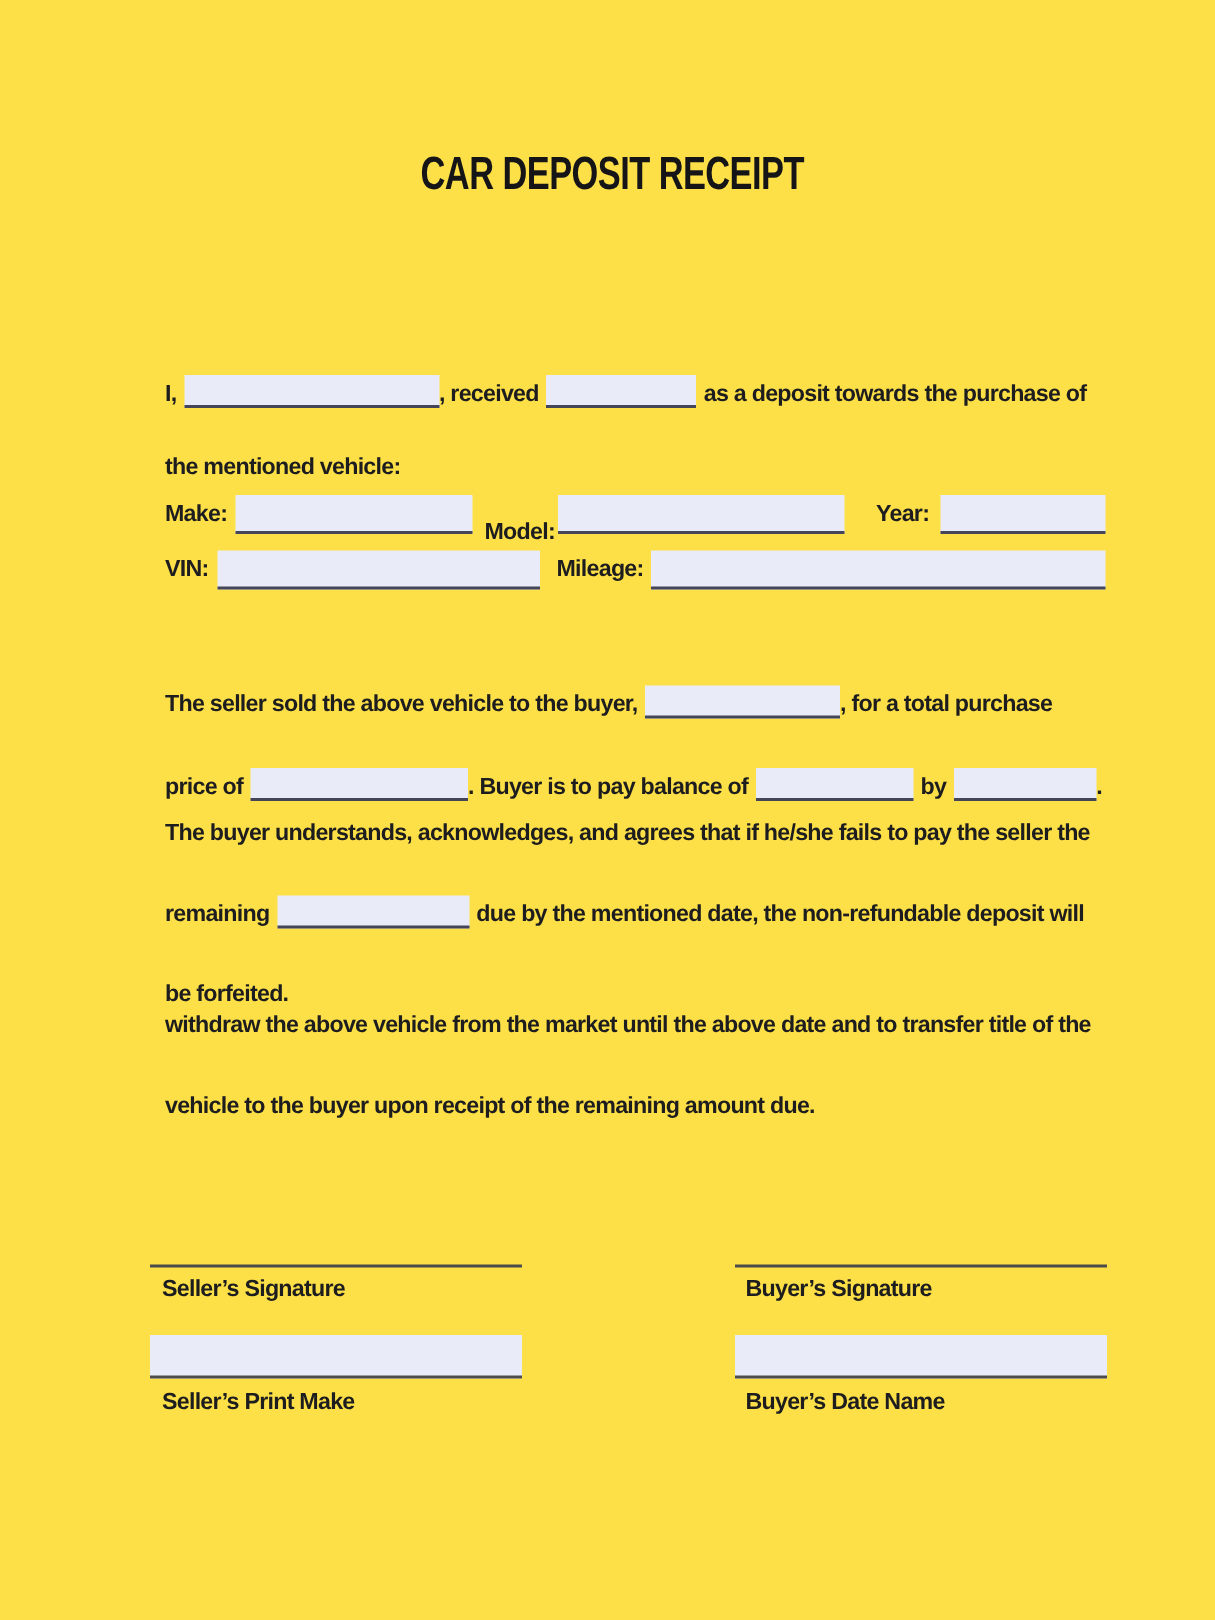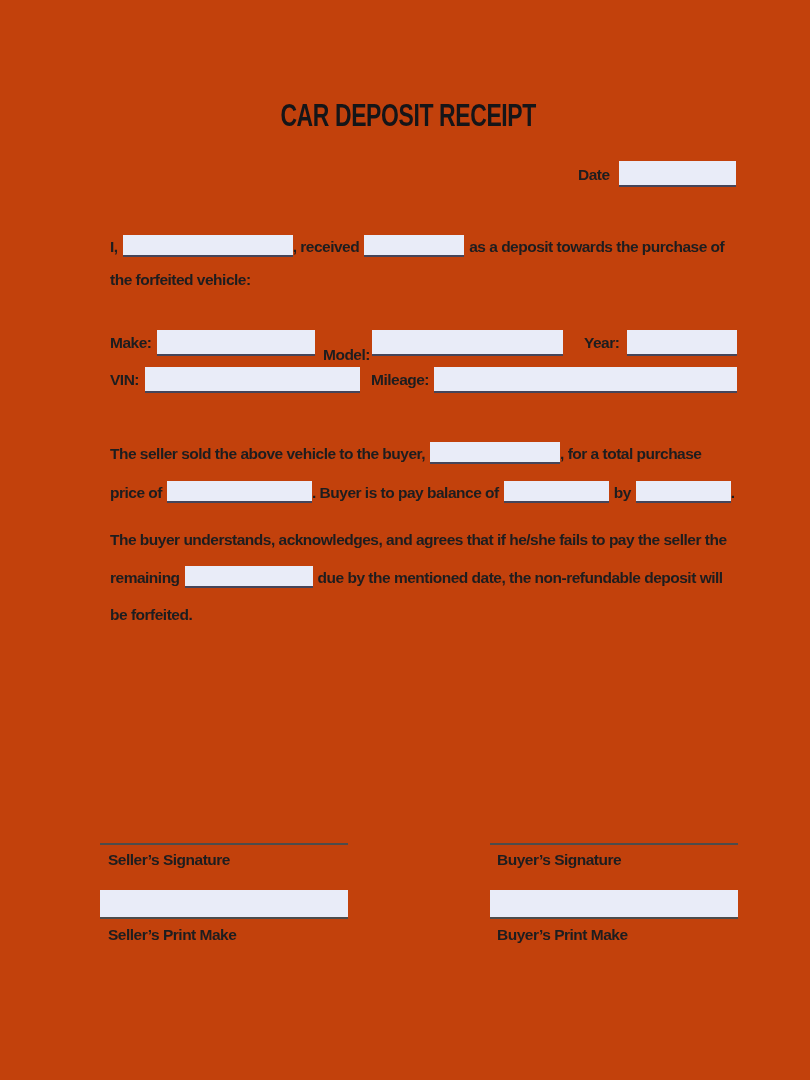--- a/index.html
+++ b/index.html
@@ -1,33 +1,33 @@
 <!DOCTYPE html>
 <html><head>
 <meta charset="utf-8">
 <style>
   html, body { margin:0; padding:0; background:#ffffff; }
   .page {
-    position:relative; width:810px; height:1080px; background:#c2410c;
+    position:relative; width:810px; height:1080px; background:#fde047;
     font-family:"Liberation Sans","DejaVu Sans",sans-serif;
     font-weight:600; font-size:15.5px; letter-spacing:-0.5px;
     color:#1d1d1f; overflow:hidden;
   }
   .title {
     position:absolute; top:98px; left:0; width:100%; margin:0;
     text-align:center; font-size:31px; font-weight:700; color:#151518;
     letter-spacing:-0.5px; transform:scaleX(0.74); transform-origin:51.5% 50%;
     white-space:nowrap;
   }
   .date-row { position:absolute; left:578px; top:161px; display:flex; align-items:flex-end; }
   .date-row .lbl { padding-bottom:3px; margin-right:9px; }
   .field-fill { background:#e9ecf8; border-bottom:2px solid #45455a; }
   .date-field { width:117px; height:24px; }
   .para { position:absolute; left:110px; width:632px; }
-  .pline { white-space:nowrap; }
+  .pline { white-space:nowrap;margin-top:16px; }
   .intro    { top:230px; line-height:33px; }
   .sale     { top:434px; line-height:39px; }
   .forfeit  { top:521px; line-height:37.5px; }
   .withdraw { top:649px; line-height:38px; }
   .blank {
     display:inline-block; height:20px; background:#e9ecf8;
     border-bottom:2px solid #45455a; vertical-align:-5px; margin-left:5px;
   }
   .gap-r { margin-right:5px; }
   .w170{width:170px} .w100{width:100px} .w130{width:130px} .w145{width:145px}
@@ -37,28 +37,24 @@
   .sigline { position:absolute; height:0; border-top:2px solid #4c4c4c; }
   .pfield  { position:absolute; height:27px; background:#e9ecf8; border-bottom:2px solid #4c4c4c; }
 </style>
 </head>
 <body>
 
 <div class="page">
 
   <h1 class="title">CAR DEPOSIT RECEIPT</h1>
 
-  <div class="date-row">
-    <span class="lbl">Date</span>
-      <span class="field-fill date-field"></span>
-  </div>
 
   <div class="para intro">
     <div class="pline"><span>I,</span><span class="blank w170"></span><span>, received</span><span class="blank w100 gap-r"></span><span>as a deposit towards the purchase of</span></div>
-    <div class="pline"><span>the forfeited vehicle:</span></div>
+    <div class="pline"><span>the mentioned vehicle:</span></div>
   </div>
 
   <span class="abs" style="left:110px;top:334px">Make:</span>
   <span class="vfield" style="left:157px;top:330px;width:158px"></span>
   <span class="abs" style="left:323px;top:346px">Model:</span>
   <span class="vfield" style="left:372px;top:330px;width:191px"></span>
   <span class="abs" style="left:584px;top:334px">Year:</span>
   <span class="vfield" style="left:627px;top:330px;width:110px"></span>
 
   <span class="abs" style="left:110px;top:371px">VIN:</span>
@@ -71,25 +67,27 @@
     <div class="pline"><span>price of</span><span class="blank w145"></span><span>. Buyer is to pay balance of</span><span class="blank w105 gap-r"></span><span>by</span><span class="blank w95"></span><span>.</span></div>
   </div>
 
   <div class="para forfeit">
     <div class="pline"><span>The buyer understands, acknowledges, and agrees that if he/she fails to pay the seller the</span></div>
     <div class="pline"><span>remaining</span><span class="blank w128 gap-r"></span><span>due by the mentioned date, the non-refundable deposit will</span></div>
     <div class="pline"><span>be forfeited.</span></div>
   </div>
 
   <div class="para withdraw">
+    <div class="pline"><span>withdraw the above vehicle from the market until the above date and to transfer title of the</span></div>
+    <div class="pline"><span>vehicle to the buyer upon receipt of the remaining amount due.</span></div>
   </div>
 
   <div class="sigline" style="left:100px;top:843px;width:248px"></div>
   <span class="abs" style="left:108px;top:851px">Seller’s Signature</span>
   <div class="pfield" style="left:100px;top:890px;width:248px"></div>
   <span class="abs" style="left:108px;top:926px">Seller’s Print Make</span>
 
   <div class="sigline" style="left:490px;top:843px;width:248px"></div>
   <span class="abs" style="left:497px;top:851px">Buyer’s Signature</span>
   <div class="pfield" style="left:490px;top:890px;width:248px"></div>
-  <span class="abs" style="left:497px;top:926px">Buyer’s Print Make</span>
+  <span class="abs" style="left:497px;top:926px">Buyer’s Date Name</span>
 
 </div>
 
 </body></html>

